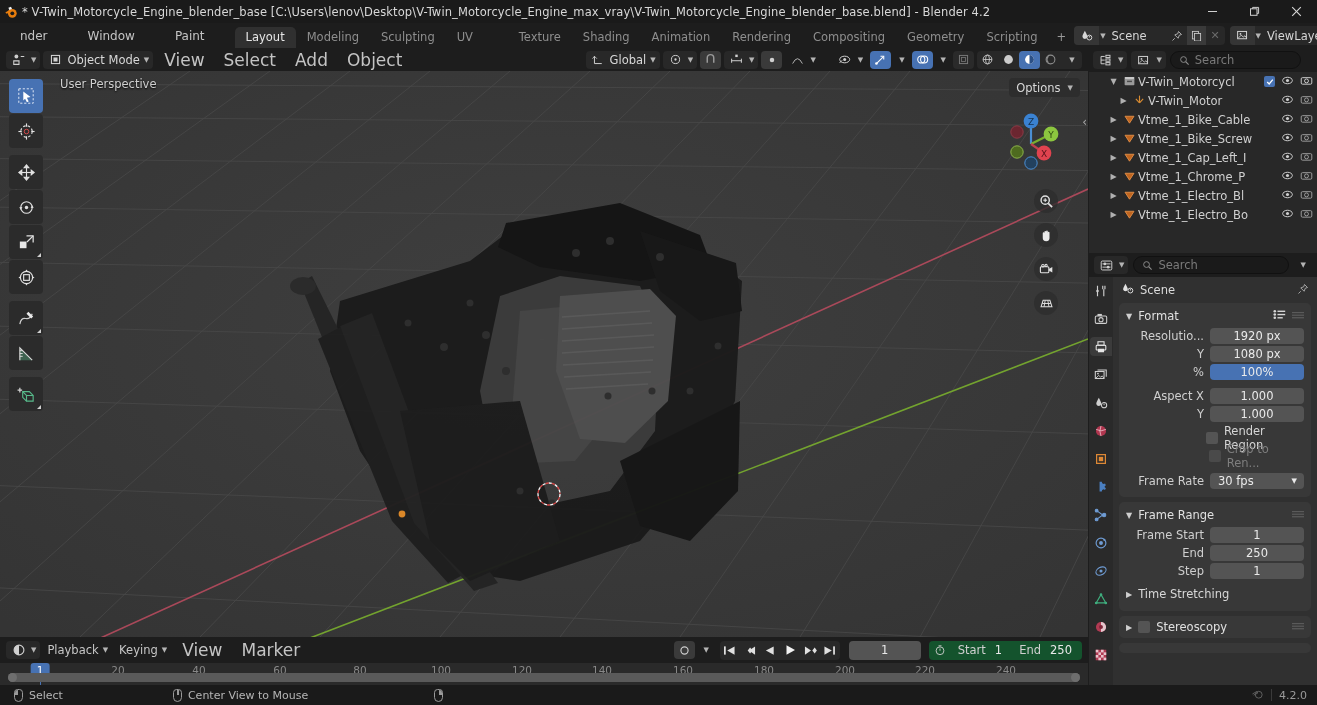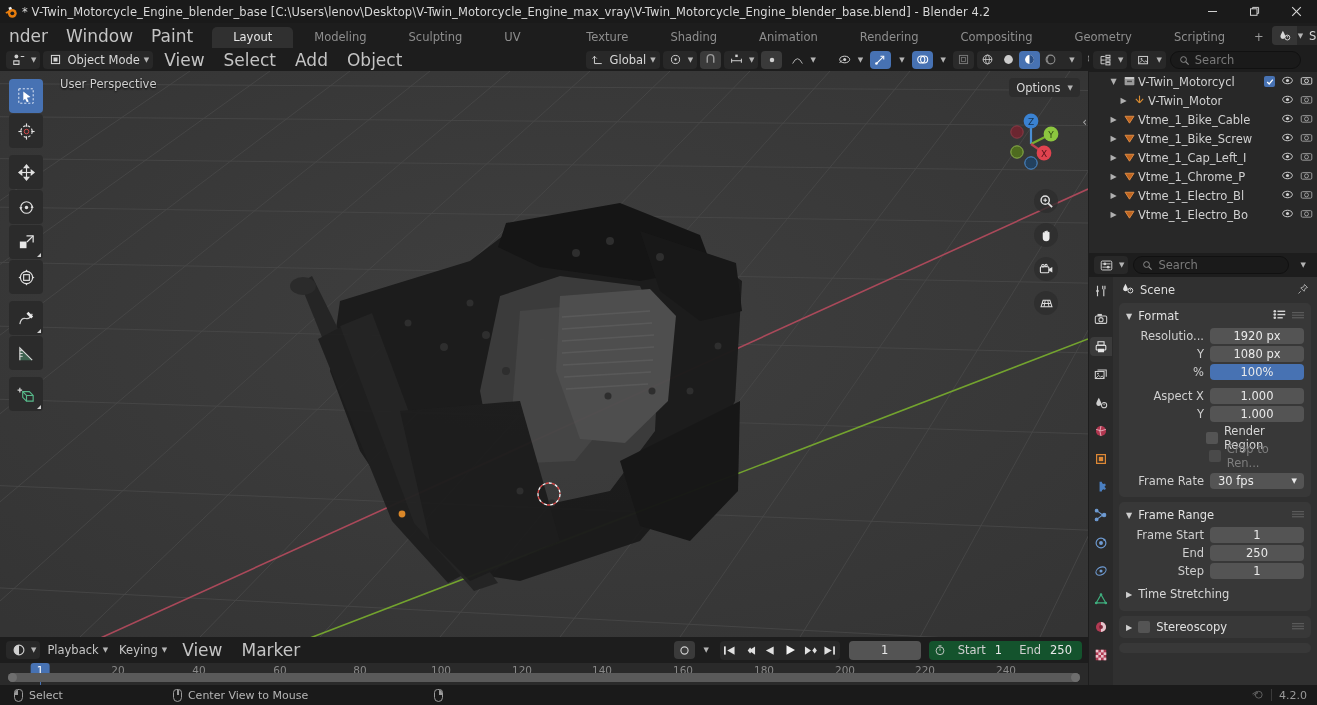--- a/index.html
+++ b/index.html
@@ -24,24 +24,24 @@
   .title-winbtns { margin-left:auto; display:flex; height:23px; }
   .winbtn { width:42px; height:23px; display:flex; align-items:center; justify-content:center;
             color:#cfcfcf; font-size:13px; }
 
   
   .topbar {
     position:absolute; left:0; top:23px; width:1317px; height:25px;
     background:#1d1d1d; display:flex; align-items:flex-end;
   }
   .menurow { display:flex; align-items:center; height:25px; padding-left:0px; }
-  .menuitem { padding:0 9px; height:18px; line-height:18px; color:#c4c4c4; font-size:17px; }
+  .menuitem { padding:0 20px; height:18px; line-height:18px; color:#c4c4c4; font-size:12px; }
   .wstabs { display:flex; align-items:flex-end; height:25px; margin-left:10px; }
   .wstab {
-    padding:0 21px; height:21px; line-height:21px; font-size:11.5px; color:#8e8e8e;
+    padding:0 11px; height:21px; line-height:21px; font-size:11.5px; color:#8e8e8e;
     border-radius:5px 5px 0 0;
   }
   .wstab.active { background:#303030; color:#e6e6e6; }
   .wstab.plus { color:#9a9a9a; padding:0 8px; }
   .topbar-right { margin-left:auto; display:flex; align-items:center; gap:5px; padding-right:4px; height:25px; }
   .idblock { display:flex; align-items:center; height:19px; background:#282828; border-radius:4px; overflow:hidden; }
   .idblock .ic { width:25px; height:19px; display:flex; align-items:center; justify-content:center; background:#353535;}
   .idblock .nm { padding:0 10px 0 6px; font-size:11.5px; color:#d6d6d6; min-width:62px; }
   .idblock .sq { width:19px; height:19px; display:flex;align-items:center;justify-content:center;}
   .idblock .sq.dk { background:#3a3a3a; }

